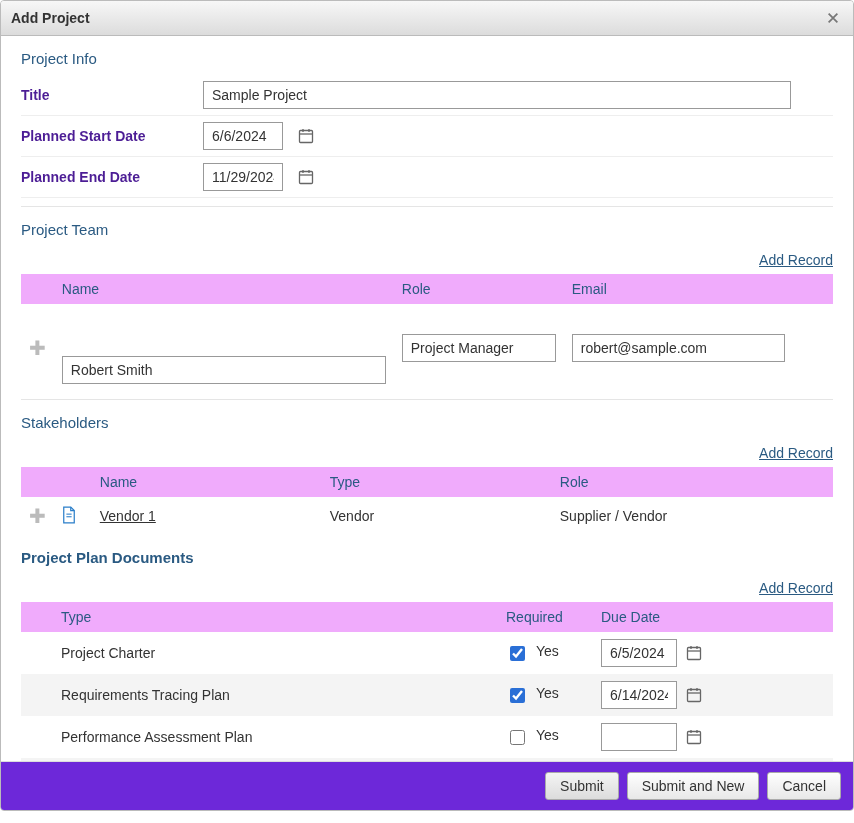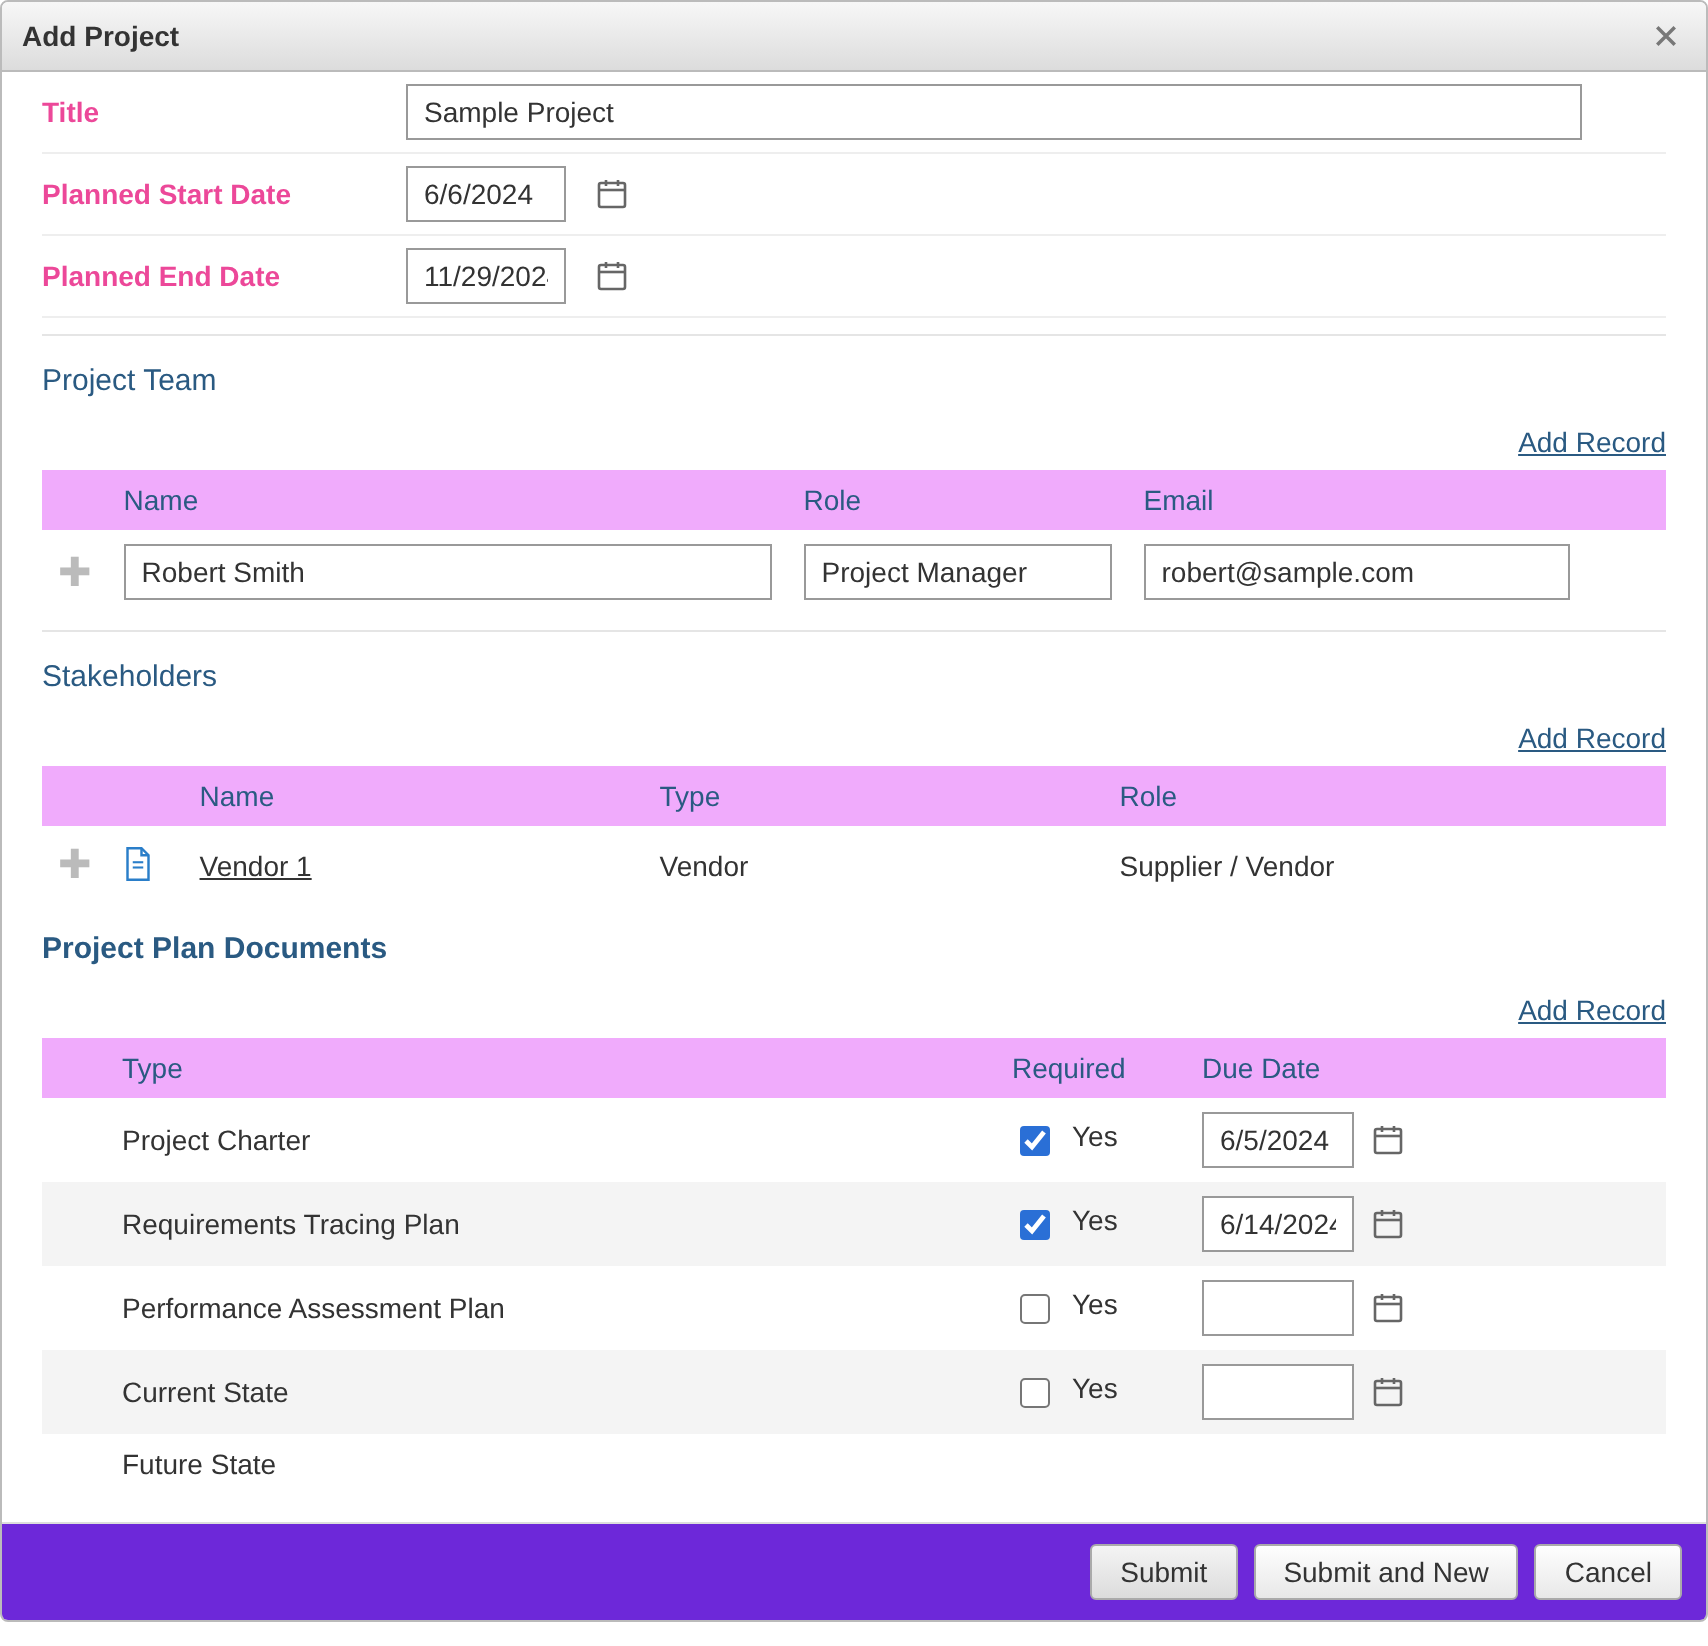--- a/index.html
+++ b/index.html
@@ -44,21 +44,21 @@
   .form-row {
     display: flex;
     align-items: center;
     padding: 6px 0;
     border-bottom: 1px solid #eee;
     gap: 10px;
   }
   .form-row:last-of-type { border-bottom: none; }
   .form-row .label {
     width: 172px;
-    color: #ec4899;
+    color: #4c1d95;
     font-weight: bold;
     font-size: 14px;
   }
   .text-input {
     border: 1px solid #999;
     padding: 5px 8px;
     font-size: 14px;
     color: #333;
     background: #fff;
   }
@@ -142,20 +142,21 @@
     <span class="title">Add Project</span>
     <span class="close-btn">
       <svg viewBox="0 0 16 16" width="14" height="14">
           <path d="M3 3 L13 13 M13 3 L3 13" stroke="currentColor" stroke-width="2" fill="none"></path>
         </svg>
     </span>
   </div>
 
   <div class="body">
 
+    <div class="section-heading">Project Info</div>
 
     <div class="form-row">
       <div class="label">Title</div>
       <input class="text-input wide" value="Sample Project" style="">
     </div>
 
     <div class="form-row">
       <div class="label">Planned Start Date</div>
       <input class="text-input date" value="6/6/2024" style="">
       <span class="cal-icon">
@@ -192,21 +193,21 @@
           <th class="handle-col"></th>
           <th style="width:340px">Name</th>
           <th style="width:170px">Role</th>
           <th>Email</th>
           <th style="width:40px"></th>
         </tr>
       </thead>
       <tbody>
         <tr>
           <td class="handle-col"><span class="plus-icon">✚</span></td>
-          <td><input class="text-input" style="width: 100%;" value="Robert Smith"></td>
+          <td><input class="text-input" style="width: 100%; margin-top: 45px;" value="Robert Smith"></td>
           <td><input class="text-input" style="width: 100%;" value="Project Manager"></td>
           <td><input class="text-input" style="width: 100%;" value="robert@sample.com"></td>
           <td></td>
         </tr>
       </tbody>
     </table>
     <hr class="sep">
 
     <div class="section-heading">Stakeholders</div>
     <div class="add-record-row">

